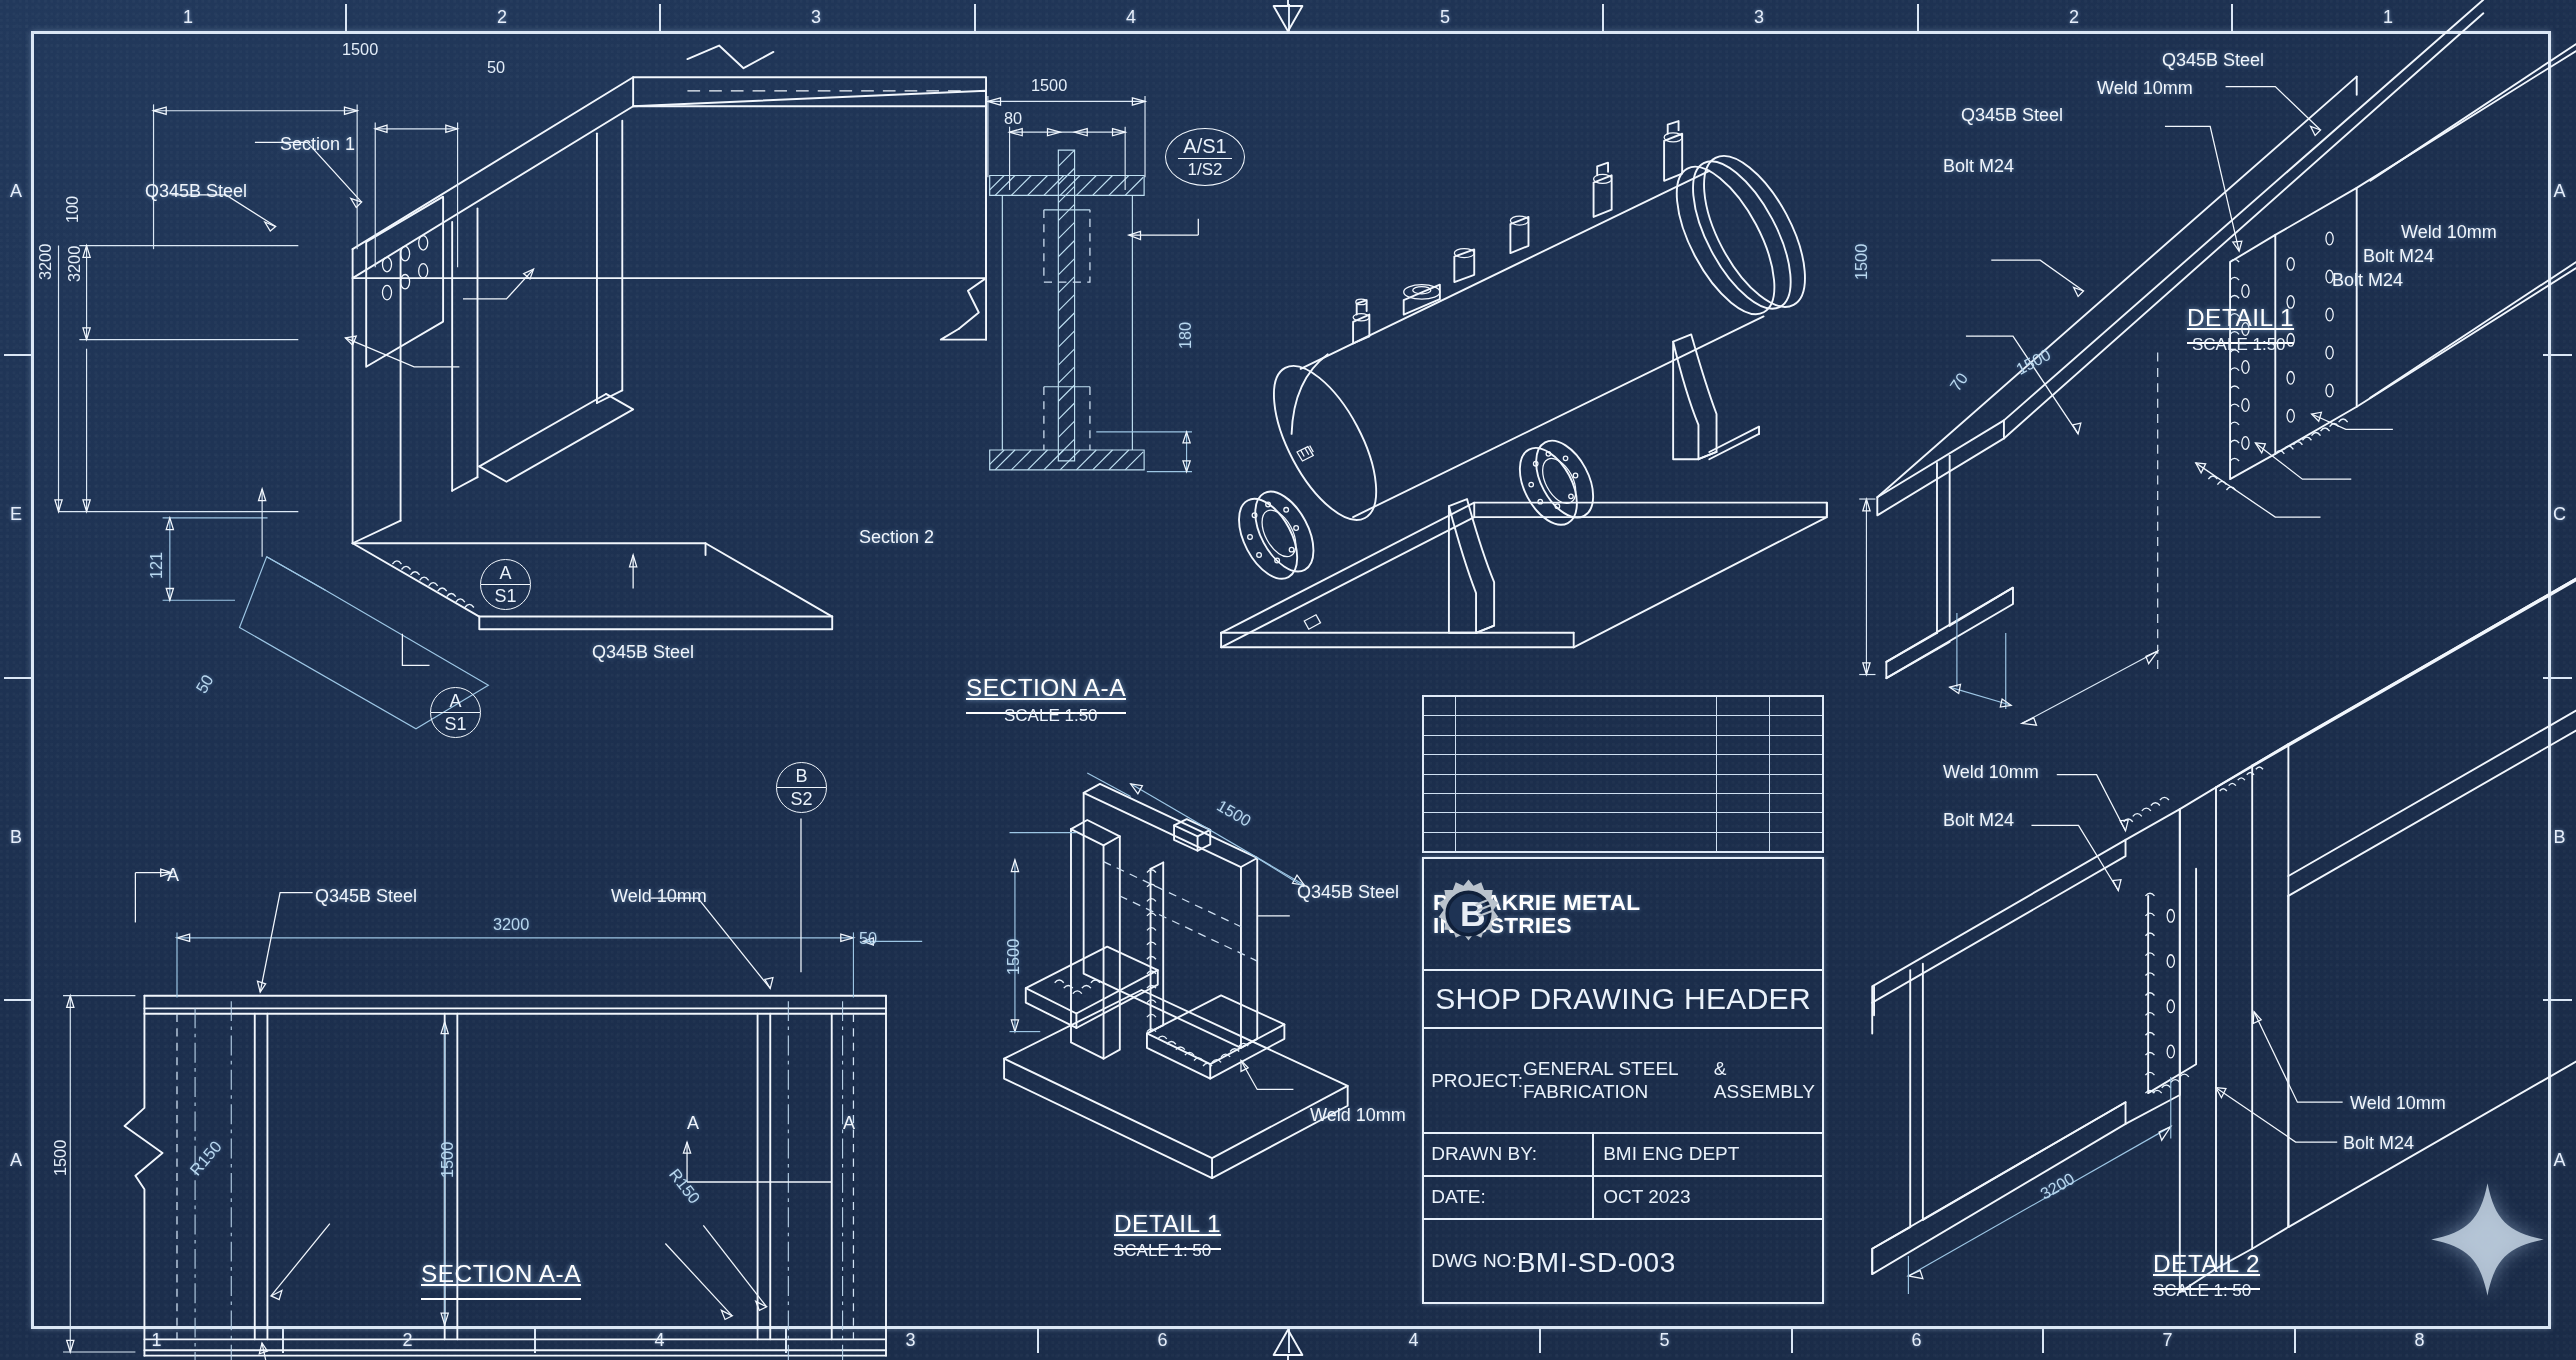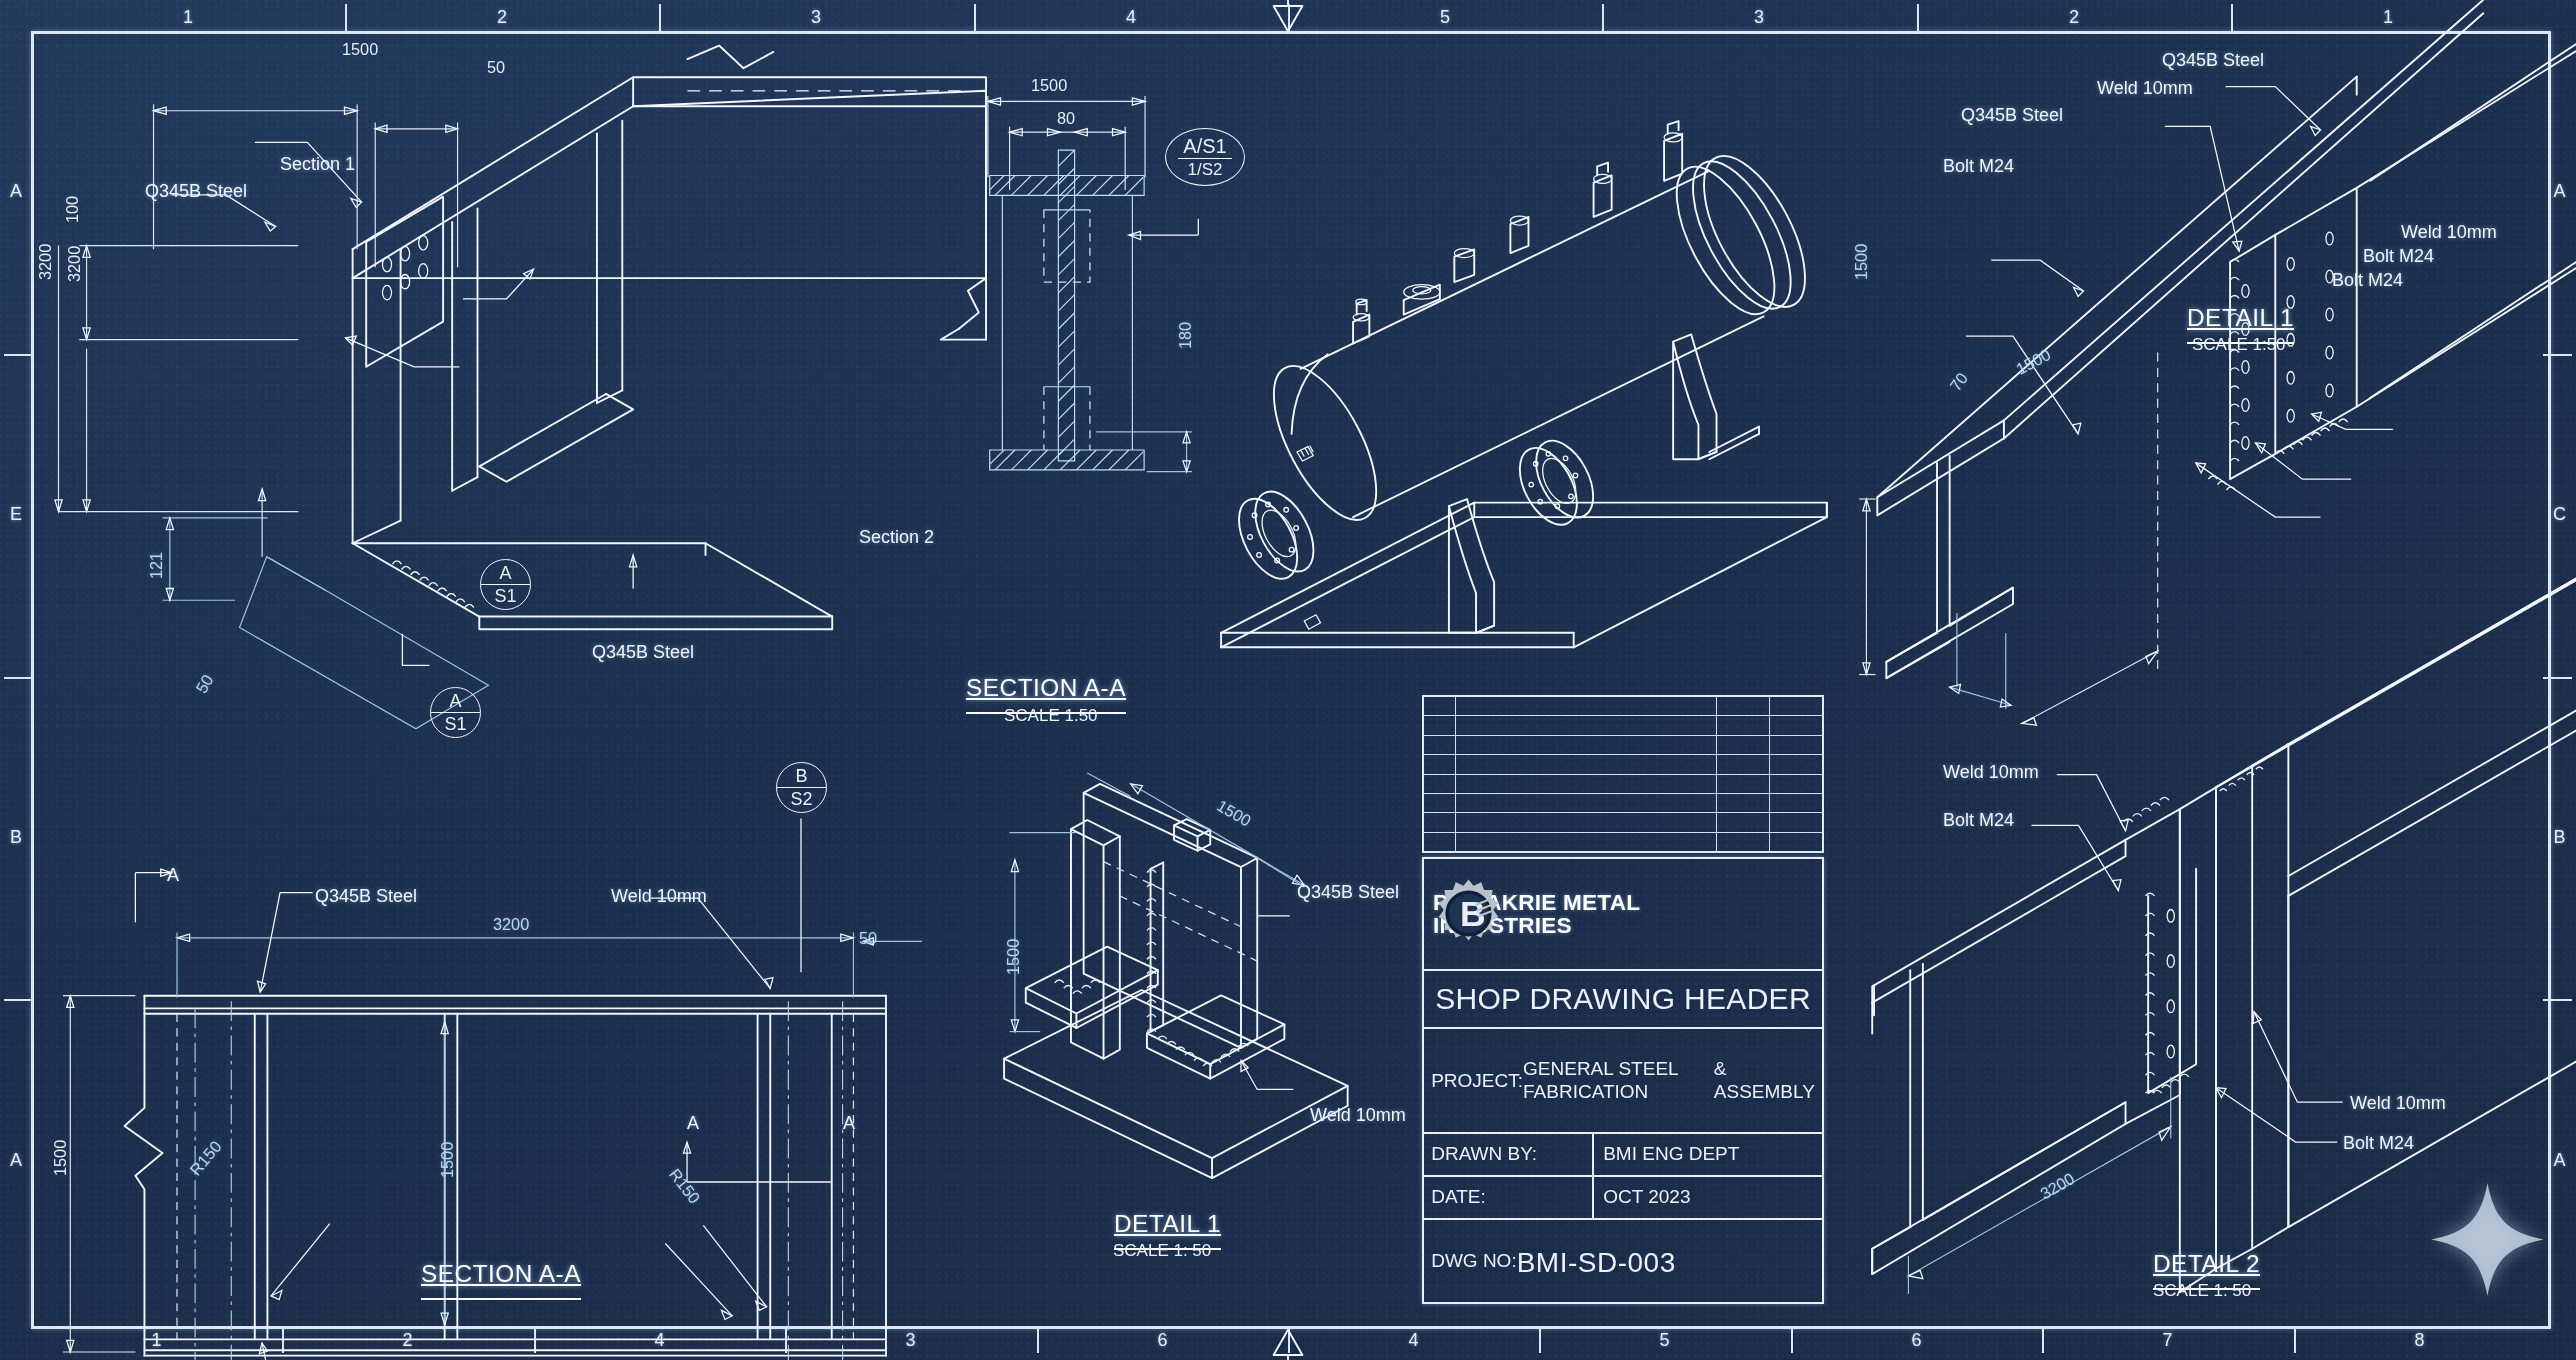--- a/index.html
+++ b/index.html
@@ -236,21 +236,21 @@
     <path class="ln-f" d="M448 360 L398 360 L322 328"></path>
     <path class="ln-f" d="M322 328 L334 326 L330 336 Z" fill="#f2f7fd"></path>
     <path class="ln-f" d="M452 285 L500 285 L530 252"></path>
     <path class="ln-f" d="M530 252 L519 257 L526 263 Z" fill="#f2f7fd"></path>
 
     <path class="ln-f" d="M385 655 L385 690 L415 690"></path>
     <path class="ln-f" d="M640 605 L640 568"></path>
     <path class="ln-f" d="M640 568 L636 581 L644 581 Z" fill="#f2f7fd"></path>
   </svg>
 
-  <div class="abs note" style="left:280px;top:134px;margin-top:20px;">Section 1</div>
+  <div class="abs note" style="left:280px;top:134px;">Section 1</div>
   <div class="abs note" style="left:145px;top:181px;">Q345B Steel</div>
   <div class="abs note" style="left:859px;top:527px;">Section 2</div>
   <div class="abs note" style="left:592px;top:642px;text-align:left;line-height:1.15;"><span>Q345B Steel</span></div>
 
   <div class="abs dimtxt-w" style="left:342px;top:40px;">1500</div>
   <div class="abs dimtxt-w" style="left:487px;top:58px;">50</div>
   <div class="abs dimtxt-w" style="left:63px;top:223px;transform:rotate(-90deg);transform-origin:left top;">100</div>
   <div class="abs dimtxt-w" style="left:36px;top:280px;transform:rotate(-90deg);transform-origin:left top;">3200</div>
   <div class="abs dimtxt-w" style="left:65px;top:282px;transform:rotate(-90deg);transform-origin:left top;">3200</div>
   <div class="abs dimtxt" style="left:147px;top:579px;transform:rotate(-90deg);transform-origin:left top;">121</div>
@@ -344,21 +344,21 @@
     <path class="dim" d="M208 442 L258 442"></path>
     <path class="ln-f" d="M252 398 L248 410 L256 410 Z" fill="#9dc6e4"></path>
     <path class="ln-f" d="M252 442 L248 430 L256 430 Z" fill="#9dc6e4"></path>
 
     <path class="ln-f" d="M265 180 L265 162"></path>
     <path class="ln-f" d="M188 180 L265 180"></path>
     <path class="ln-f" d="M188 180 L201 176 L201 185 Z" fill="#f2f7fd"></path>
   </svg>
 
   <div class="abs dimtxt-w" style="left:1031px;top:76px;">1500</div>
-  <div class="abs dimtxt-w" style="left:1057px;top:109px;">80</div>
+  <div class="abs dimtxt-w" style="left:1004px;top:109px;">80</div>
   <div class="abs dimtxt" style="left:1176px;top:349px;transform:rotate(-90deg);transform-origin:left top;">180</div>
 
   <div class="abs ebub" style="left:1165px;top:128px;width:78px;height:56px;">
     <div style="font-size:20px;line-height:1;padding-bottom:1.8px;">A/S1</div>
     <div style="font-size:17px;line-height:1;padding-top:1.8px;border-top:1.8px solid #f0f6fc;width:68%;text-align:center;">1/S2</div>
   </div>
 
   <div class="abs ttl ttl-u" style="left:966px;top:674px;">SECTION A-A</div>
   <div class="abs sub" style="left:1004px;top:706px;">SCALE 1:50</div>
 

